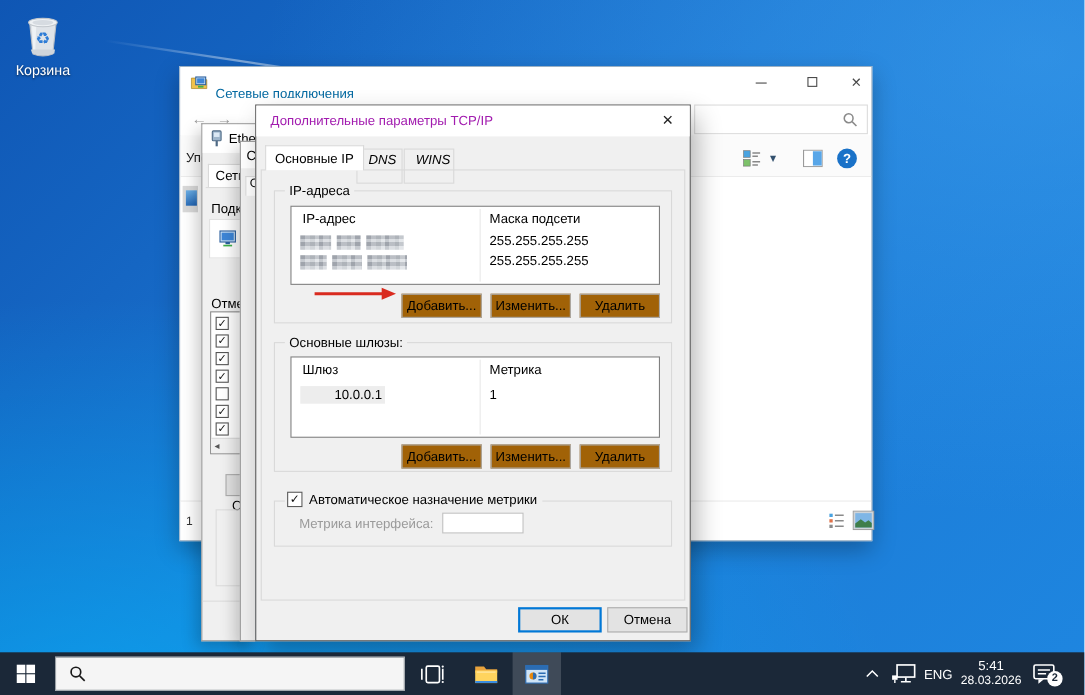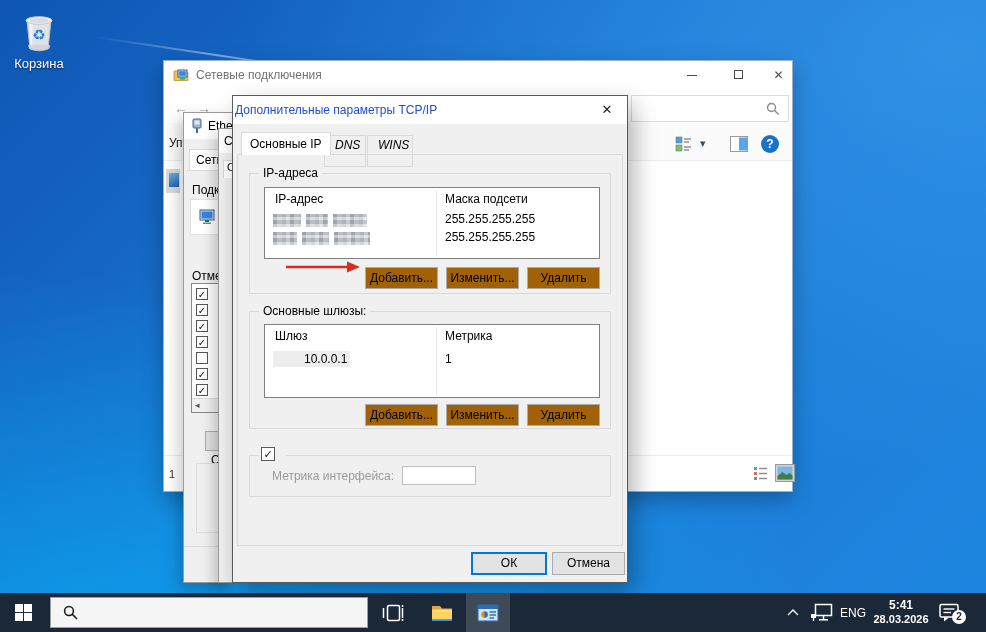--- a/index.html
+++ b/index.html
@@ -18,21 +18,21 @@
 
   
   #recycle { position:absolute; left:8px; top:8px; width:62px; text-align:center; }
   #recycle .glyph { position:relative; width:40px; height:46px; margin:0 auto; }
   #recycle .label { color:#fff; font-size:13px; margin-top:2px; text-shadow:0 1px 2px rgba(0,0,0,.65); }
 
   
   #win { position:absolute; left:163px; top:60px; width:630px; height:432px;
     background:#fff; border:1px solid #9ab0c4; box-shadow:0 8px 20px rgba(0,0,0,.28); }
   #win .titlebar { position:absolute; left:0; top:0; right:0; height:28px; background:#fff; }
-  #win .title { position:absolute; left:32px; top:7px; color:#737373; white-space:nowrap; }
+  #win .title { position:absolute; left:32px; top:17px; color:#0369a1; white-space:nowrap; }
   .capbtn { position:absolute; top:0; width:42px; height:28px; text-align:center; color:#4a4a4a; }
   .capbtn span { display:inline-block; }
   .cap-min-glyph { width:10px; height:1px; background:#4a4a4a; margin-top:14px; }
   .cap-max-glyph { width:9px; height:9px; border:1px solid #4a4a4a; margin-top:9px; }
   .cap-close-glyph { font-size:12px; line-height:28px; }
   #win .navbar { position:absolute; left:0; top:28px; right:0; height:34px; background:#fff; }
   .navarrow { position:absolute; top:11px; font-size:14px; color:#9a9a9a; }
   #win .searchbox { position:absolute; left:467px; top:6px; width:158px; height:27px;
     background:#fff; border:1px solid #dcdcdc; }
   #win .searchbox svg { position:absolute; right:8px; top:6px; }
@@ -69,21 +69,21 @@
   #ipv4 { left:218px; top:128px; width:14px; height:455px; }
   #ipv4 .dtitle { position:absolute; left:0; top:0; right:0; height:24px; background:#fff; }
   #ipv4 .dtitle .txt { position:absolute; left:5px; top:5px; white-space:nowrap; }
   #ipv4 .tab { position:absolute; left:4px; top:31px; width:12px; height:18px; background:#fff;
     border:1px solid #d9d9d9; border-bottom:none; padding-left:3px; font-size:11px; overflow:hidden; }
 
   
   #dlg { position:absolute; left:232px; top:95px; width:396px; height:488px; background:#f0f0f0;
     border:1px solid #5a5a5a; box-shadow:6px 10px 22px rgba(0,0,0,.30); }
   #dlg .dtitle { position:absolute; left:0; top:0; right:0; height:28px; background:#fff; }
-  #dlg .dtitle .txt { position:absolute; left:2px; top:7px; color:#1d4ed8; }
+  #dlg .dtitle .txt { position:absolute; left:13px; top:7px; color:#a21caf; }
   #dlg .close { position:absolute; right:4px; top:3px; width:32px; height:22px; text-align:center;
     line-height:22px; font-size:13px; color:#222; }
   .tab { cursor:default; }
   #dlg .tab-active { position:absolute; left:8px; top:36px; height:23px; background:#fff;
     border:1px solid #d9d9d9; border-bottom:none; padding:4px 8px 0 8px; z-index:3; white-space:nowrap; }
   #dlg .tab-idle { position:absolute; top:39px; height:32px; background:#f0f0f0;
     border:1px solid #d9d9d9; padding:2px 10px 0 10px; z-index:1; white-space:nowrap;font-style:italic; }
   #dlg .page { position:absolute; left:4px; top:58px; width:386px; height:392px; border:1px solid #d9d9d9; z-index:2; }
   .grp { position:absolute; border:1px solid #d9d9d9; z-index:4; }
   .grp-label { position:absolute; top:-8px; left:9px; background:#f0f0f0; padding:0 4px; white-space:nowrap; }
@@ -118,21 +118,21 @@
   #taskbar .tsearch svg { margin:0 10px 0 12px; flex:none; }
   #taskbar .tsearch input { border:none; outline:none; background:transparent; width:260px;
     font:13.5px "Liberation Sans",sans-serif; color:#333; }
   #taskbar .tsearch input::placeholder { color:#3c3c3c; opacity:1; }
   .tbtn { position:absolute; top:0; width:40px; height:39px; }
   .tbtn svg { position:absolute; left:8px; top:8px; }
   .tbtn.active { background:rgba(255,255,255,.16); width:44px; }
   .tbtn.active svg { left:10px; }
   .trayitem { position:absolute; color:#fff; }
   .lang { font-size:12px; }
-  .clock { width:62px; text-align:center; line-height:1.25;font-weight:bold; }
+  .clock { width:62px; text-align:center; line-height:1.25; }
   .clock .t { font-size:12px; }
   .clock .d { font-size:11px; }
   .badge { position:absolute; left:952px; top:17px; width:14px; height:14px; border-radius:50%;
     background:#fff; color:#1b2838; font-size:10px; font-weight:bold; text-align:center; line-height:14px; }
 </style>
 </head>
 <body>
 
 <div id="screen">
   <div class="beam"></div>
@@ -307,20 +307,21 @@
         <span class="cellval" style="left:180px;top:27px;">1</span>
       </div>
       <div class="btn" style="left:115px;top:92px;">Добавить...</div>
       <div class="btn" style="left:196px;top:92px;">Изменить...</div>
       <div class="btn" style="left:277px;top:92px;">Удалить</div>
     </div>
 
     <div class="grp" style="left:16px;top:359px;width:362px;height:42px;">
       <div style="position:absolute;left:9px;top:-9px;background:#f0f0f0;padding:0 5px 0 2px;display:flex;align-items:center;">
         <span class="cbx" style="position:static;margin-right:6px;">✓</span>
+        <span>Автоматическое назначение метрики</span>
       </div>
       <span class="disabled-label" style="position:absolute;left:22px;top:13px;">Метрика интерфейса:</span>
       <input class="metric" type="text" disabled="" value="" style="">
     </div>
 
     <div class="btn-ok">ОК</div>
     <div class="btn-cancel">Отмена</div>
   </div>
 
   <div id="taskbar">

